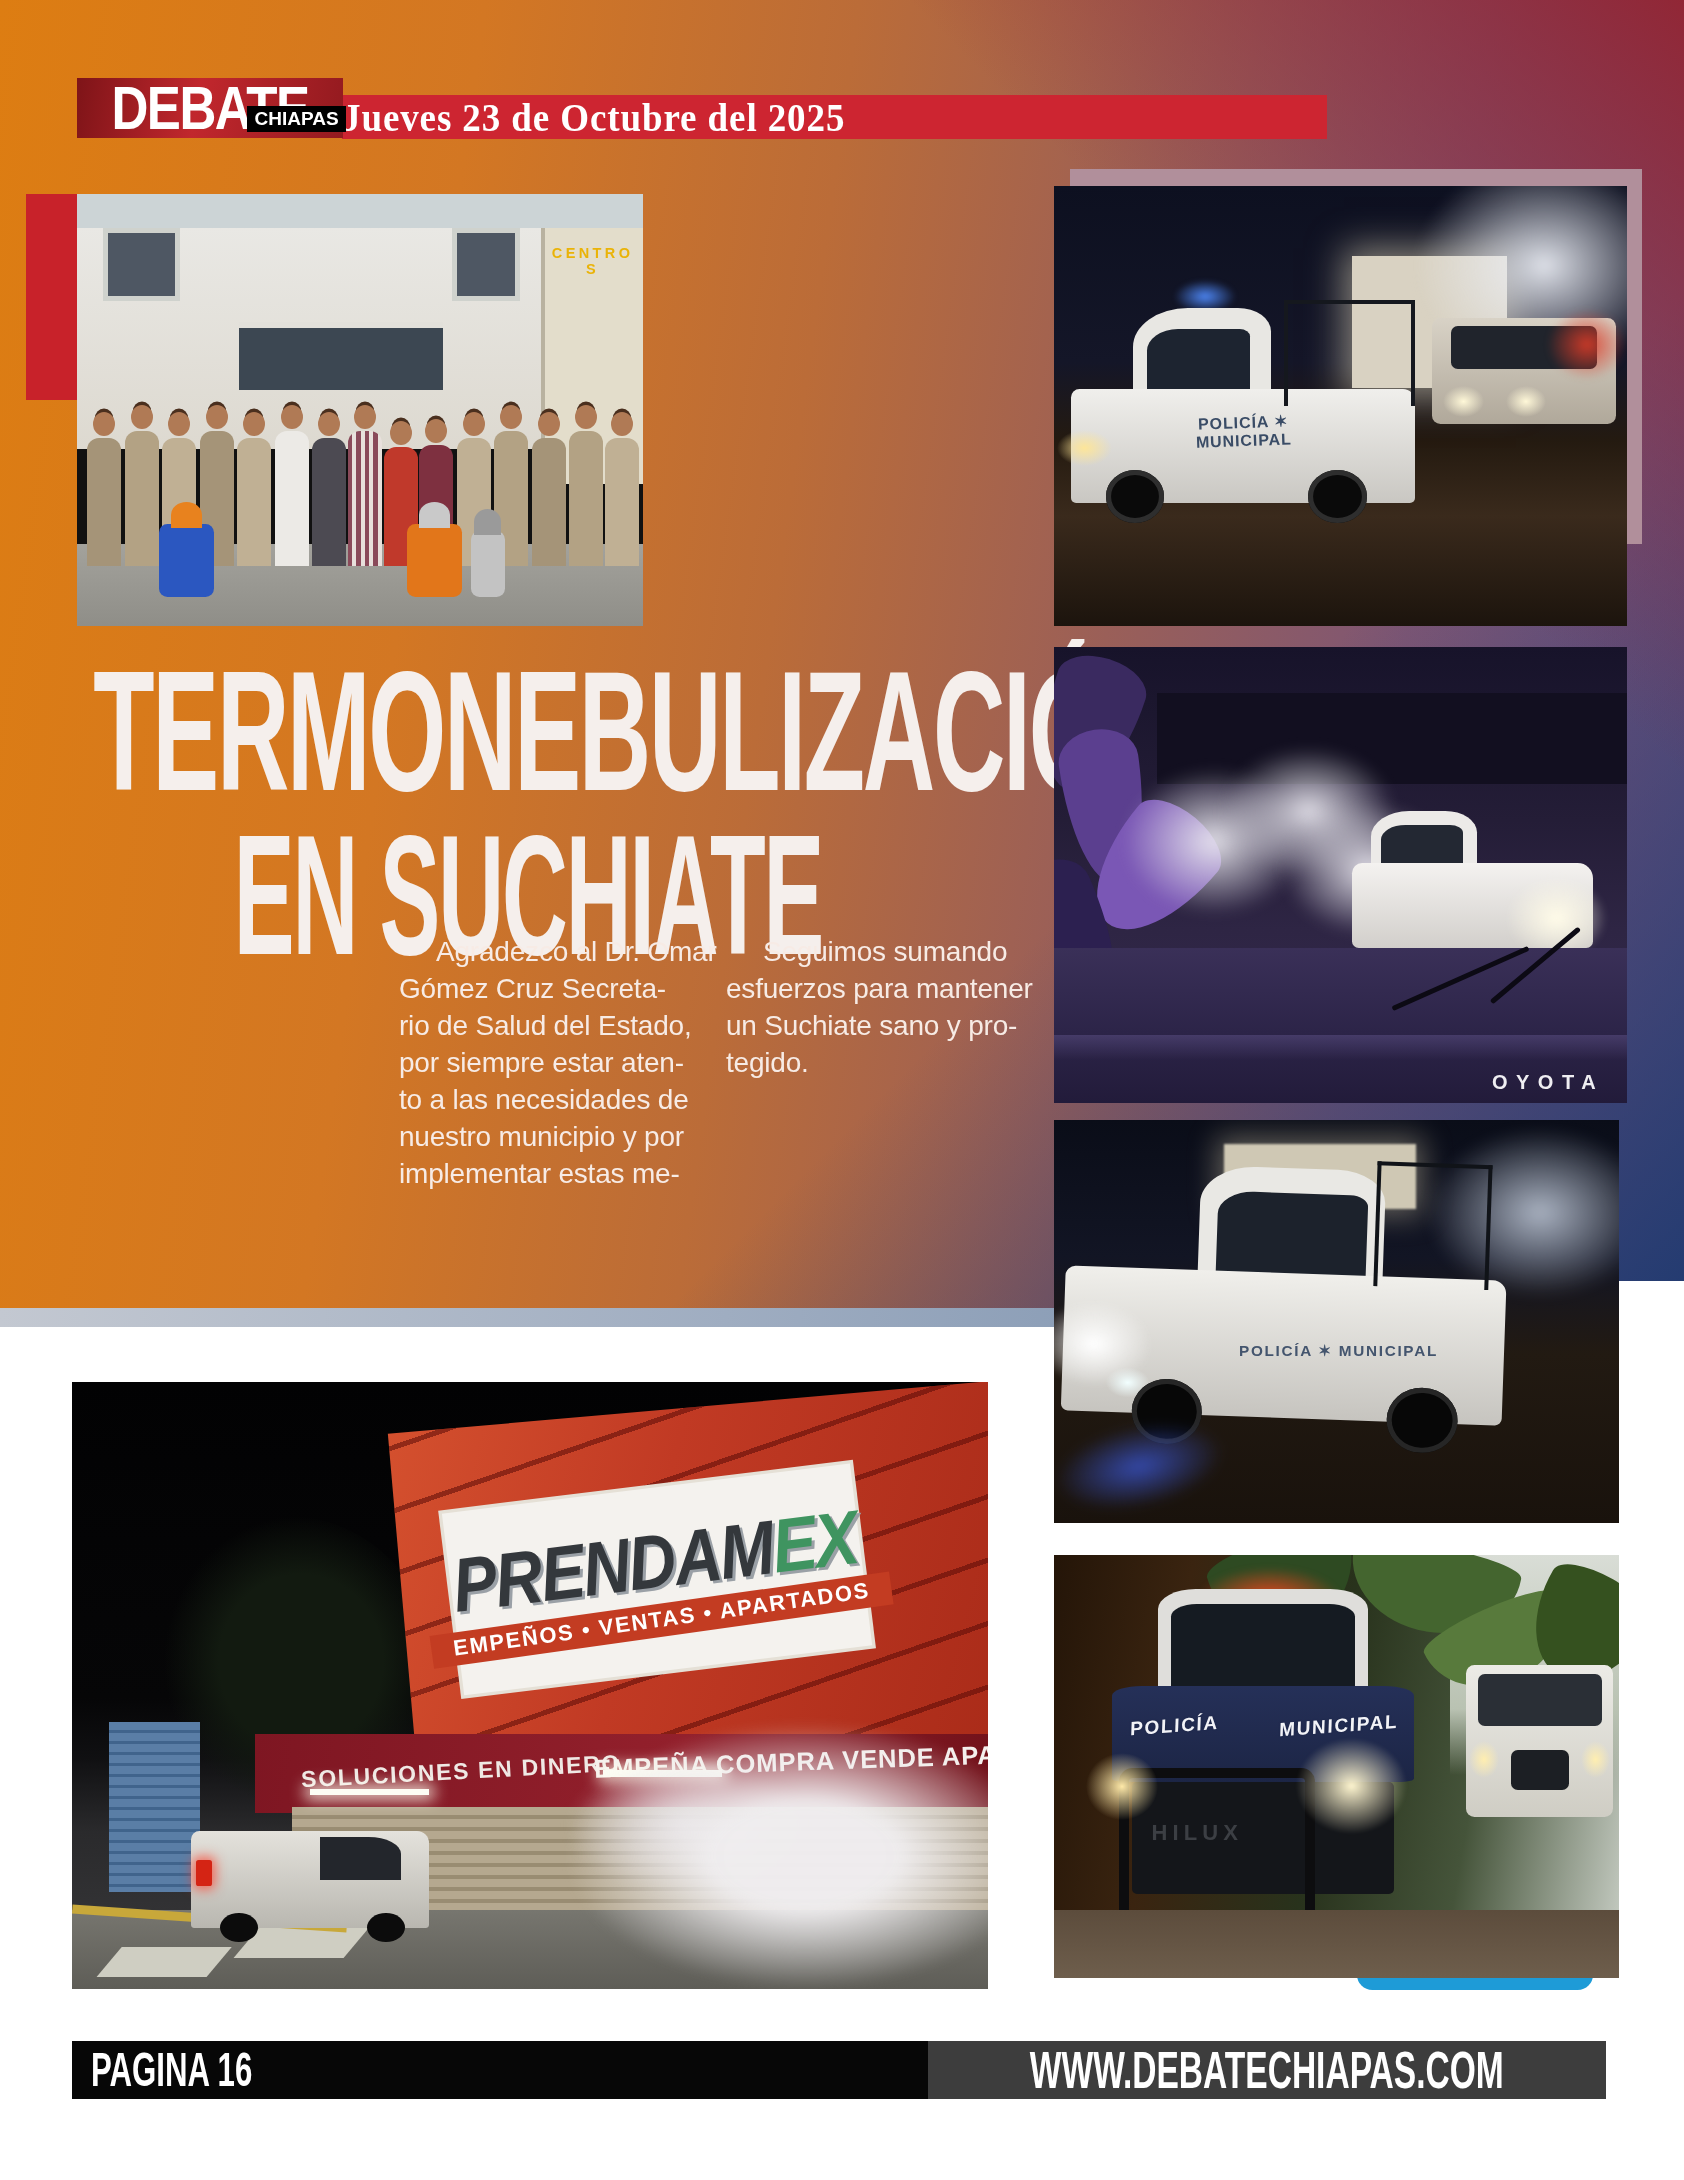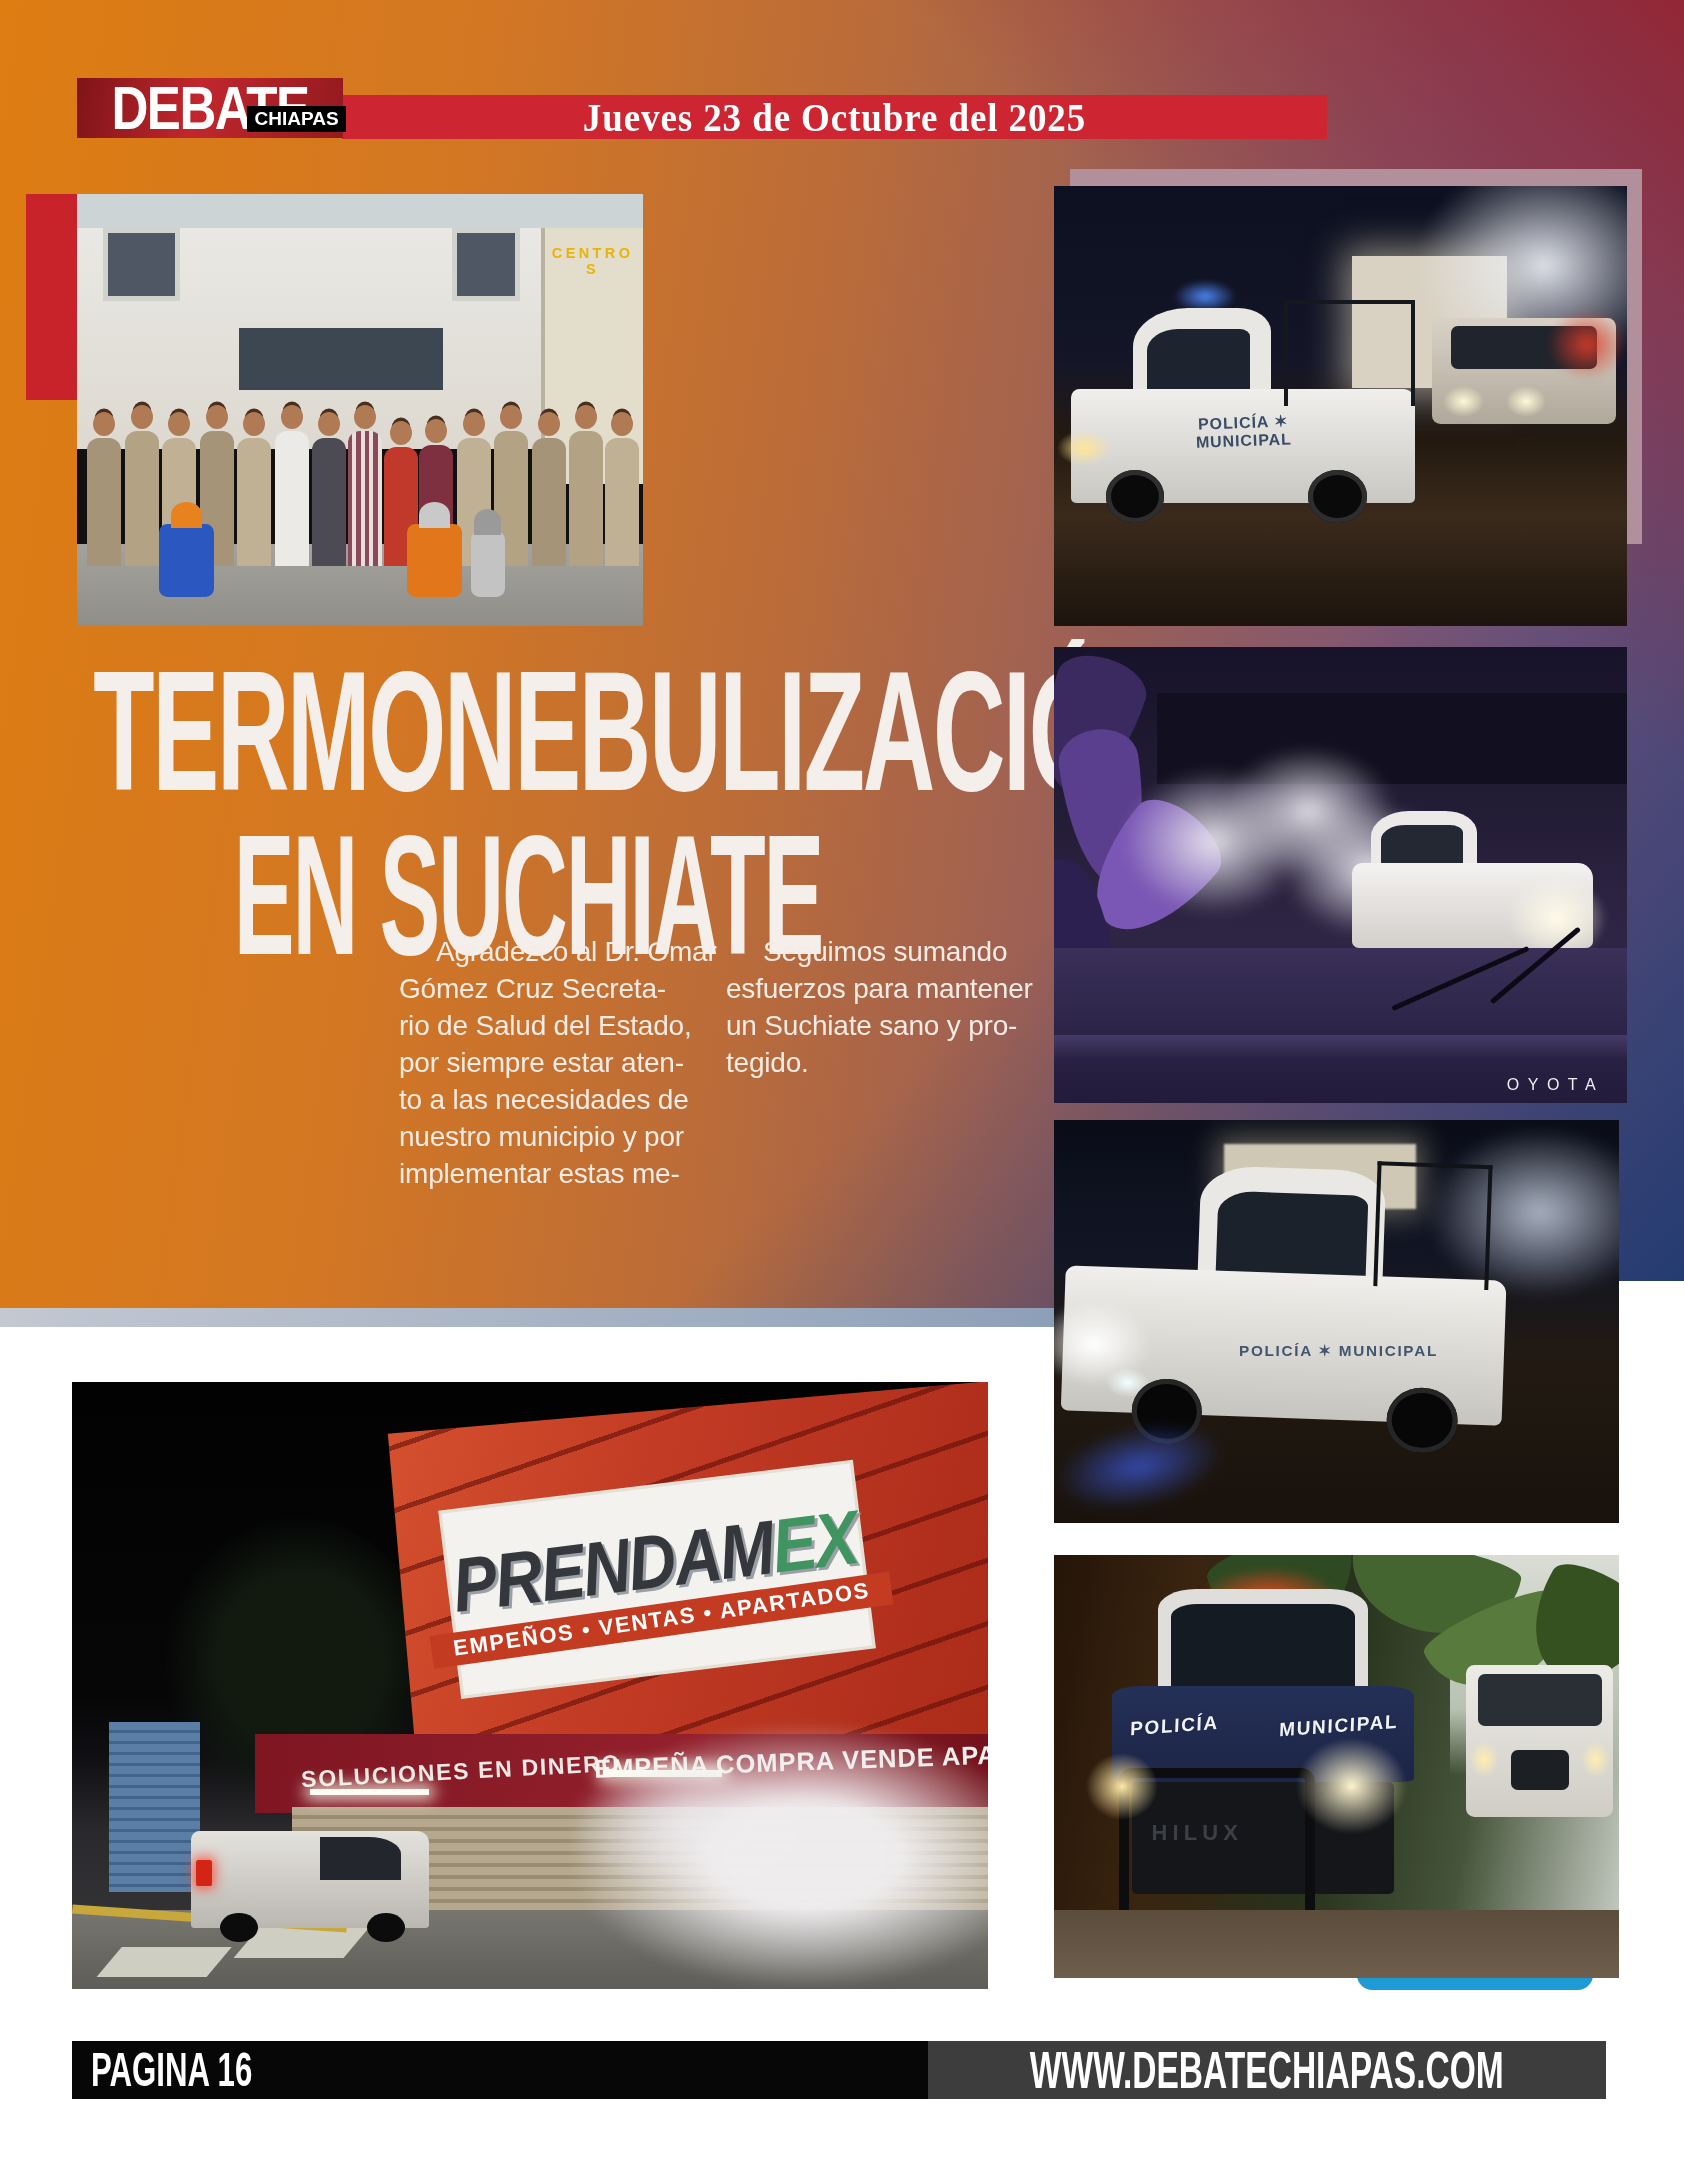--- a/index.html
+++ b/index.html
@@ -19,21 +19,21 @@
   .bg-notch { left:1614px; top:1281px; width:71px; height:46px; background:#fff; }
 
   
   .logo-box { left:77px; top:78px; width:266px; height:60px;
     background:linear-gradient(100deg,#7e1418 0%,#c1272d 45%,#931a1f 100%); z-index:5; }
   .logo-text { width:100%; height:100%; display:flex; align-items:center; justify-content:center;
     color:#fff; font-weight:bold; font-size:55px; letter-spacing:-1.7px; transform:scale(0.93,1.12); }
   .chiapas-box { position:absolute; right:-3.4px; bottom:6px; background:#000; color:#fff;
     font-weight:bold; font-size:19px; line-height:25.6px; padding:0 7.7px; letter-spacing:0px; }
   .date-bar { left:342px; top:95px; width:985px; height:44px; background:#cd2531; z-index:4;
-    display:flex; align-items:center; justify-content:center; }
+    display:flex; align-items:center; justify-content:flex-start; }
   .date-text { font-family:"Liberation Serif", serif; font-weight:bold; font-size:37px; color:#fff;
     transform:scaleY(1.08); letter-spacing:0.9px; }
   .red-accent { left:25.6px; top:194px; width:51px; height:206px; background:#c8222a; }
 
   
   .headline { left:34px; top:632px; width:988px; height:298px; color:#f5efec; text-align:center; }
   .hl { position:absolute; width:100%; font-weight:bold; letter-spacing:-2.6px; white-space:nowrap; }
   .hl1 { top:0; font-size:114px; transform:scale(0.88,1.5); transform-origin:center top; }
   .hl2 { top:164px; font-size:114px; transform:scale(0.80,1.5); transform-origin:center top; }
 
@@ -121,21 +121,21 @@
   .n2-tbody { left:0; bottom:0; width:100%; height:62%; background:linear-gradient(180deg,#f4f2f0,#d2cfcb); border-radius:10.2px 15.3px 6.8px 6.8px; }
   .n2-tcab { left:8%; top:0; width:44%; height:52%; background:#eceae8; border-radius:36% 30% 0 0; }
   .n2-tglass { left:12%; top:10%; width:34%; height:36%; background:#232833; border-radius:30% 16% 0 0; }
   .n2-glare { right:-6%; bottom:-8%; width:42%; height:60%; border-radius:50%;
     background:radial-gradient(closest-side, #fffbe8, rgba(255,251,232,0)); filter:blur(3.4px); }
   .n2-hood { left:0; bottom:0; width:100%; height:34%;
     background:linear-gradient(180deg,#3a3058 0%,#2c2448 55%,#221b3a 100%); }
   .n2-shield { left:0; bottom:28%; width:100%; height:16%;
     background:linear-gradient(180deg, rgba(90,78,130,.55), rgba(90,78,130,0)); }
   .n2-wiper { position:absolute; height:5.1px; background:#0c0a14; border-radius:3.4px; }
-  .n2-oyota { right:4%; bottom:6%; color:#efeef2; font-weight:normal; font-size:16px; letter-spacing:8.5px; }
+  .n2-oyota { right:4%; bottom:6%; color:#efeef2; font-weight:bold; font-size:20px; letter-spacing:8.5px; }
 
   
   .n3-base { inset:0; background:linear-gradient(180deg,#0a0d18 0%,#121524 34%,#221a12 58%,#19120c 100%); }
   .n3-wall { left:30%; top:6%; width:34%; height:16%; background:#cfc8b4; filter:blur(0.9px);
     box-shadow:0 0 29px 6.8px rgba(255,240,200,.35); }
   .n3-smoke { right:-6%; top:2%; width:40%; height:42%; border-radius:50%;
     background:radial-gradient(closest-side, rgba(210,220,235,.8), rgba(210,220,235,0)); filter:blur(6.8px); }
   .n3-truck { left:2%; top:12%; width:78%; height:62%; transform:rotate(2deg); }
   .n3-body { left:0; bottom:0; width:100%; height:58%; background:linear-gradient(180deg,#f0efeb,#c6c4bf); border-radius:10.2px 13.6px 6.8px 6.8px; }
   .n3-cab { left:30%; top:0; width:42%; height:50%; background:#e9e8e4; border-radius:30% 26% 0 0; }

